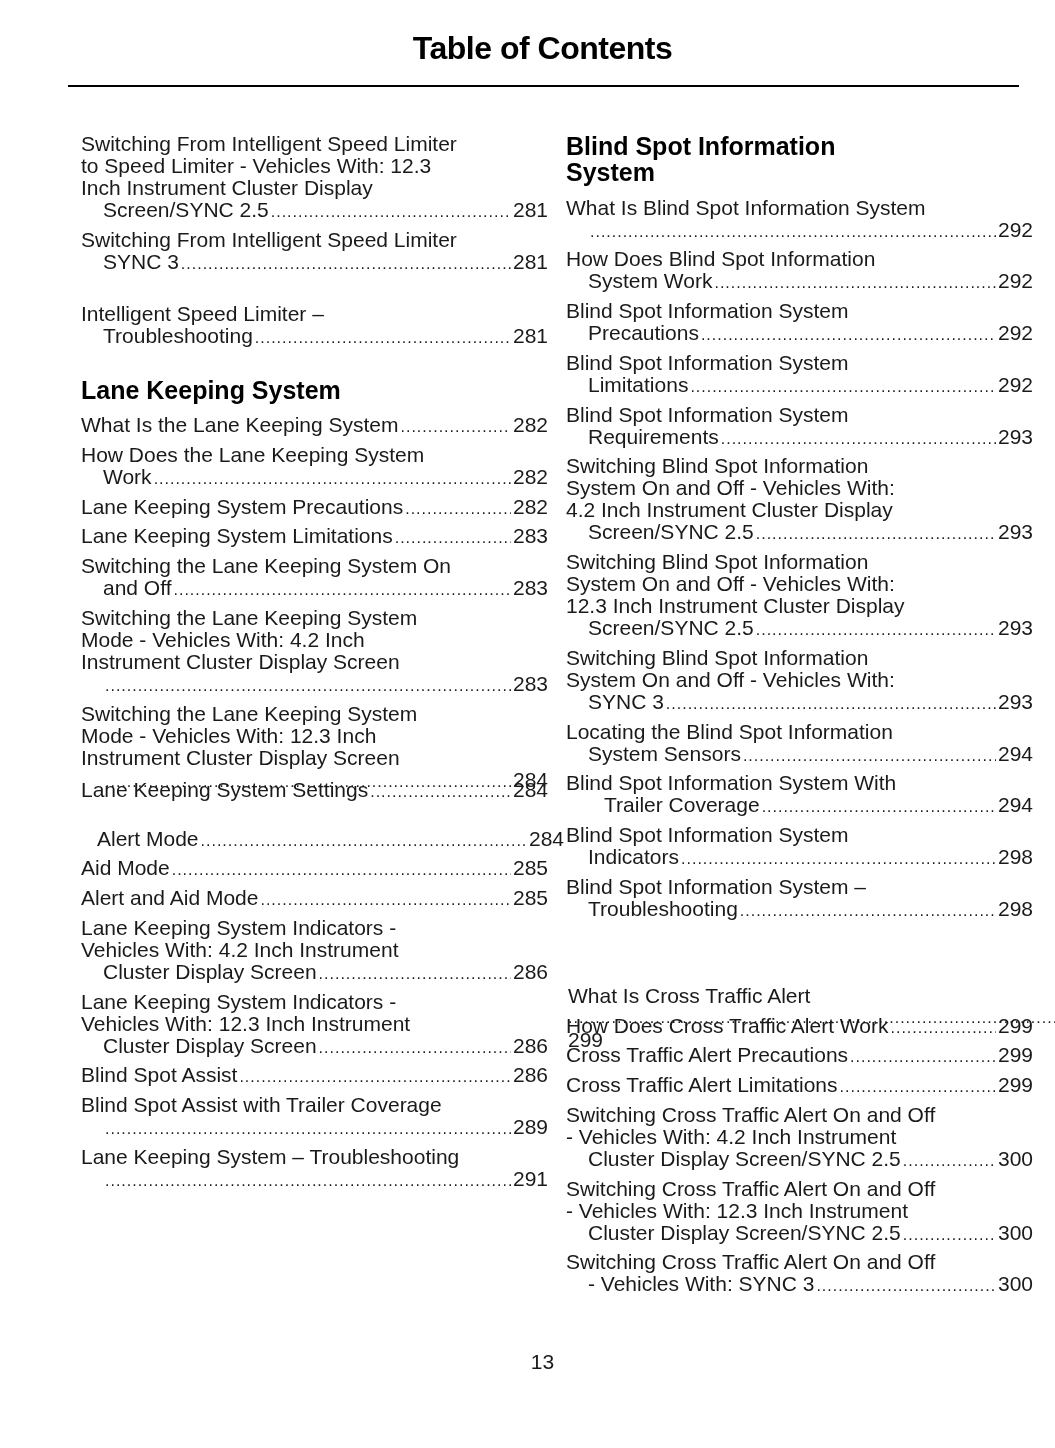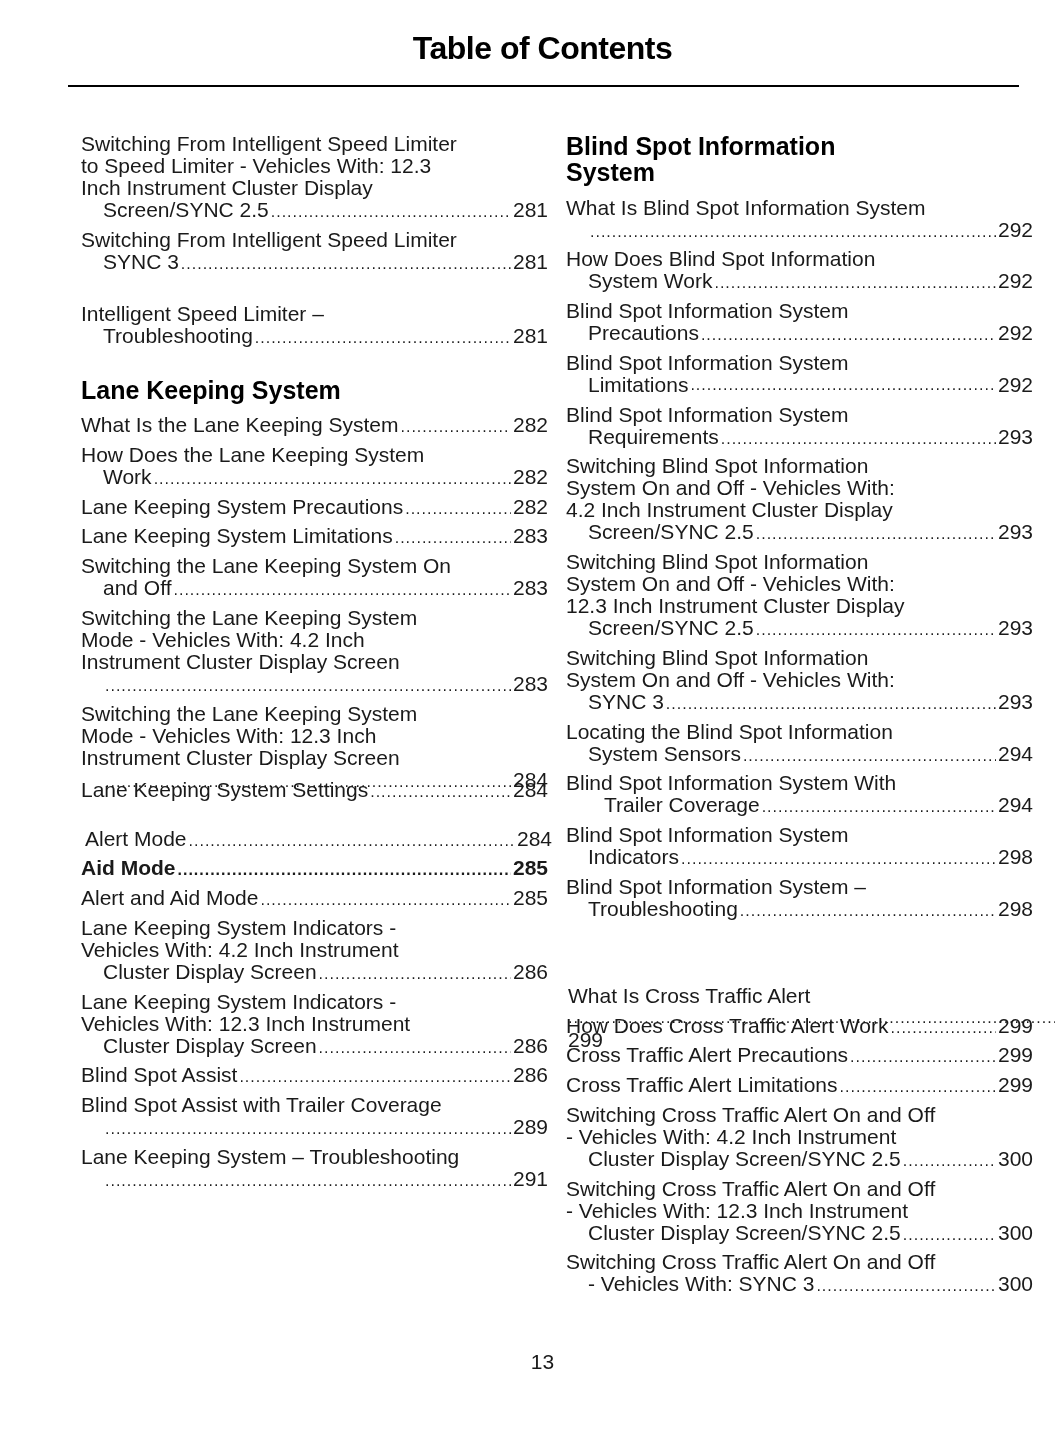--- a/index.html
+++ b/index.html
@@ -111,29 +111,29 @@
         <span class="pg">284</span>
       </div>
     </div>
     <div class="entry" style="position: absolute; left: 0px; width: 445px; top: 646px;">
       <div class="lastline" style="text-indent: 0px; margin-left: -22px;">
         <span class="txt">Lane Keeping System Settings</span>
         <span class="dots"></span>
         <span class="pg">284</span>
       </div>
     </div>
-    <div class="entry" style="position: absolute; left: 4px; width: 445px; top: 695px; text-align: center;">
+    <div class="entry" style="position: absolute; left: 16px; width: 445px; top: 695px; text-align: center;">
       <div class="lastline" style="text-indent: 0px; margin-left: -22px;">
         <span class="txt">Alert Mode</span>
         <span class="dots"></span>
         <span class="pg">284</span>
       </div>
     </div>
     <div class="entry" style="position: absolute; left: 0px; width: 445px; top: 724px;">
-      <div class="lastline" style="text-indent: 0px; margin-left: -22px; font-weight: bold;">
+      <div class="lastline" style="text-indent: 0px; margin-left: -22px;">
         <span class="txt">Aid Mode</span>
         <span class="dots"></span>
         <span class="pg">285</span>
       </div>
     </div>
     <div class="entry" style="position: absolute; left: 0px; width: 445px; top: 754px;">
       <div class="lastline" style="text-indent: 0px; margin-left: -22px;">
         <span class="txt">Alert and Aid Mode</span>
         <span class="dots"></span>
         <span class="pg">285</span>
@@ -205,21 +205,21 @@
     <div class="entry" style="position: absolute; left: 0px; width: 445px; top: 167px;">
       <div>Blind Spot Information System</div>
       <div class="lastline" style="text-indent: 0px; margin-left: 0px;">
         <span class="txt">Precautions</span>
         <span class="dots"></span>
         <span class="pg">292</span>
       </div>
     </div>
     <div class="entry" style="position: absolute; left: 0px; width: 445px; top: 219px;">
       <div>Blind Spot Information System</div>
-      <div class="lastline" style="text-indent: 0px; margin-left: 0px; align-items: center;">
+      <div class="lastline" style="text-indent: 0px; margin-left: 0px;">
         <span class="txt">Limitations</span>
         <span class="dots"></span>
         <span class="pg">292</span>
       </div>
     </div>
     <div class="entry" style="position: absolute; left: 0px; width: 445px; top: 271px;">
       <div>Blind Spot Information System</div>
       <div class="lastline" style="text-indent: 0px; margin-left: 0px;">
         <span class="txt">Requirements</span>
         <span class="dots"></span>

